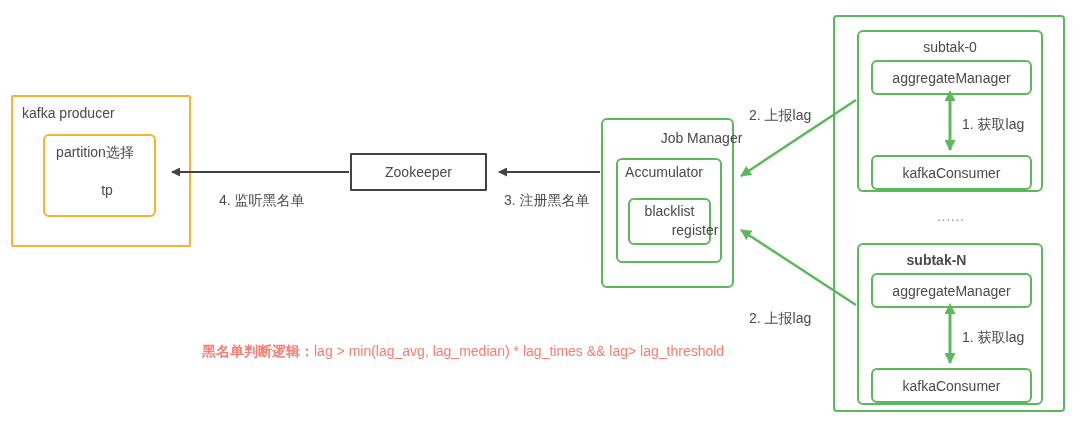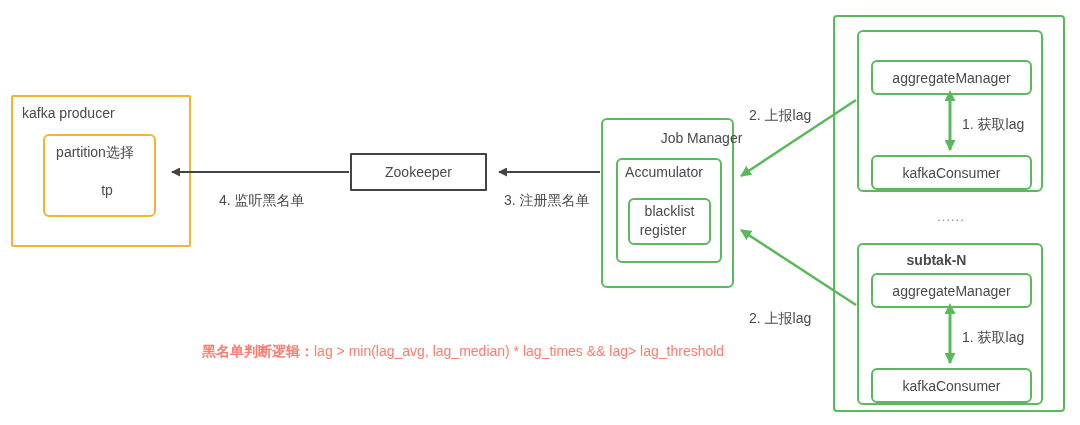--- a/index.html
+++ b/index.html
@@ -110,27 +110,28 @@
   </div>
   <div class="centered-text" style="left:601px; top:129px; width:133px;padding-left:34px;">Job Manager</div>
 
   <div class="box green-box" style="left:616px; top:158px; width:106px; height:105px;">
   </div>
   <div class="centered-text" style="left:616px; top:163px; width:96px;">Accumulator</div>
 
   <div class="box green-box" style="left:628px; top:198px; width:83px; height:47px;">
   </div>
   <div class="centered-text" style="left:628px; top:202px; width:83px;">blacklist</div>
-  <div class="centered-text" style="left:628px; top:221px; width:70px;">register</div>
+  <div class="centered-text" style="left:628px; top:221px; width:70px;padding-left:32px;">register</div>
 
   <div class="box green-box-sq" style="left:833px; top:15px; width:232px; height:397px;">
   </div>
 
   <div class="box green-box" style="left:857px; top:30px; width:186px; height:162px;">
   </div>
+  <div class="centered-text" style="left:857px; top:38px; width:186px;">subtak-0</div>
 
   <div class="box green-box" style="left:871px; top:60px; width:161px; height:35px;">
   </div>
   <div class="centered-text" style="left:871px; top:69px; width:161px;">aggregateManager</div>
 
   <div class="box green-box" style="left:871px; top:155px; width:161px; height:35px;">
   </div>
   <div class="centered-text" style="left:871px; top:164px; width:161px;">kafkaConsumer</div>
 
   <div class="lbl" style="left:962px; top:116px;">1. 获取lag</div>

